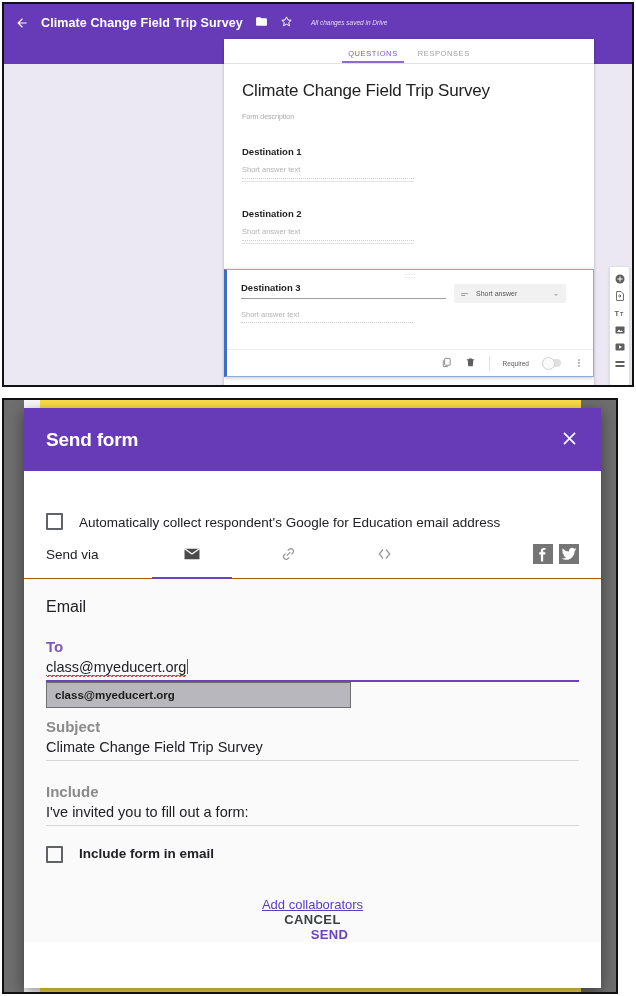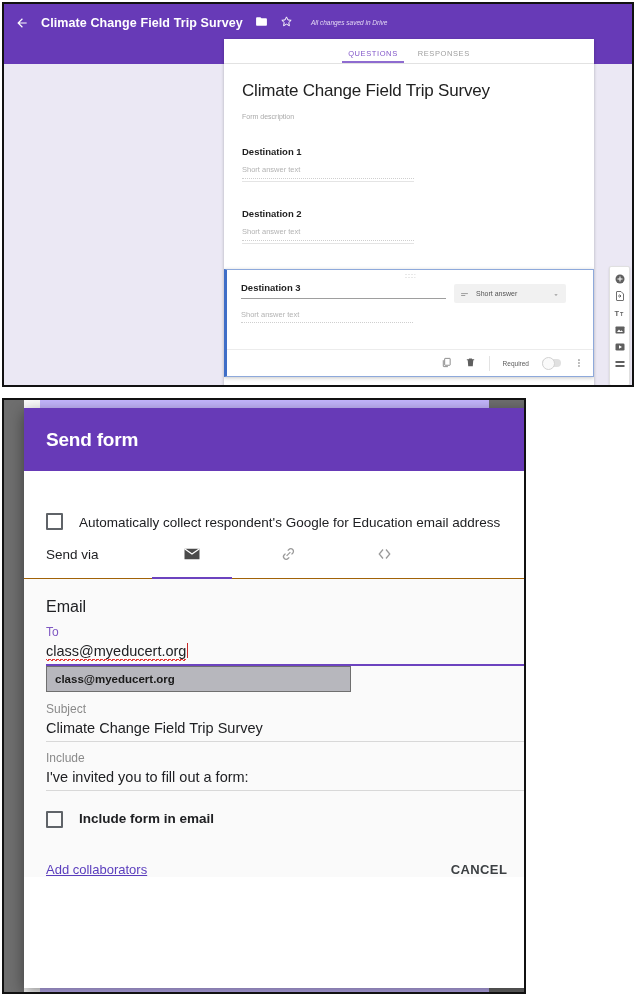--- a/index.html
+++ b/index.html
@@ -138,23 +138,23 @@
     background: #ffffff; border: 1px solid #e0e0e0; border-radius: 2px;
     display: flex; flex-direction: column; align-items: center;
     padding-top: 4px; gap: 5px;
     box-shadow: 0 1px 2px rgba(0,0,0,.15);
   }
   .tool-rail .ti { width: 12px; height: 12px; display:block; }
 
   
   #send-panel {
     position: absolute; left: 2px; top: 398px;
-    width: 524px; height: 596px;
+    width: 616px; height: 596px;
     border: 2px solid #111111;
-    background: #c4b5fd;
+    background: #fde047;
     overflow: hidden;
   }
   .scrim-left {
     position:absolute; left:0; top:0; width:20px; height:100%;
     background:#6e6e6e; overflow:hidden;
   }
   .scrim-right {
     position:absolute; right:0; top:0; width:35px; height:100%;
     background:#6e6e6e;
   }
@@ -207,21 +207,21 @@
     height:2px; background:#6c43bf;
   }
   .sv-spacer { flex: 1; }
   .social { width: 20px; height: 20px; background: #757575; display:flex;
             align-items:center; justify-content:center; }
   .social + .social { margin-left: 6px; }
 
   .dlg-body { background: #fafafa; padding: 0 22px; }
   .email-head { font-size: 16px; color: #202124; padding-top: 19px; }
   .fld { position: relative; }
-  .fld-label { font-size: 12px; margin-top: 9px; }
+  .fld-label { font-size: 15px; margin-top: 22px; font-weight: bold; }
   .fld-label.to { color: #7e57c2; }
   .fld-label.gray { color: #8a8a8a; }
   .fld-value {
     font-size: 14.5px; color: #202124; padding: 4px 0 5px 0;
     position: relative; display: inline-block;
   }
   .fld-underline { height: 2px; background: #6c43bf; }
   .fld-underline.thin { height: 1px; background: #d8d8d8; }
   .misspell {
     border-bottom: 2px solid transparent;
@@ -242,20 +242,21 @@
   }
 
   .row-include {
     display: flex; align-items: flex-start; padding: 20px 0 0 0; font-weight: bold;
   }
   .row-include .lbl { font-size: 13.5px; color: #202124; margin-left: 16px; }
 
   .dlg-footer {
     display: flex; align-items: center;
     padding: 34px 0 0 0;
+    flex-direction: column;
   }
   .collab-link {
     font-size: 13px; color: #5a3dbd; text-decoration: underline; flex: 1;
   }
   .btn-cancel { font-size: 13px; color: #3c4043; font-weight: bold; letter-spacing:.4px; }
   .btn-send   { font-size: 13px; color: #6c43bf; font-weight: bold; letter-spacing:.4px; margin-left: 34px; }
 </style>
 </head>
 <body>
 

